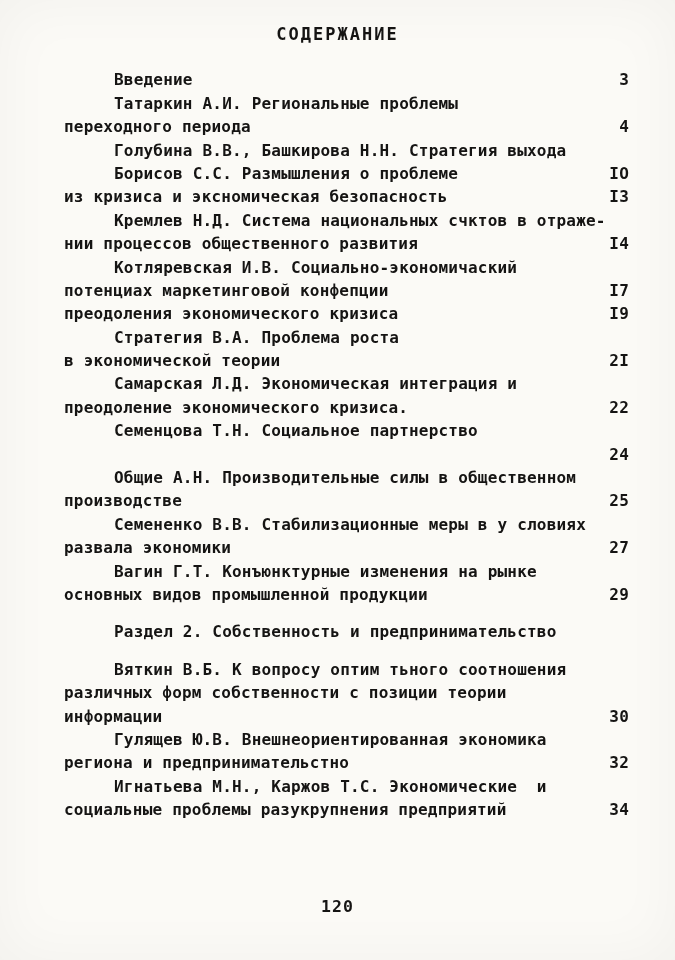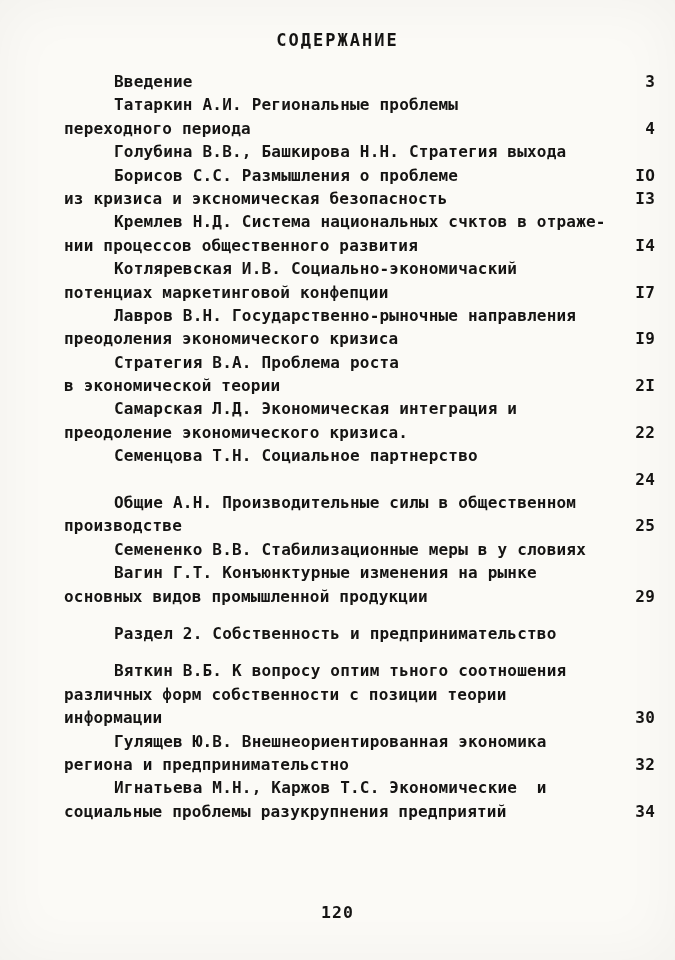--- a/index.html
+++ b/index.html
@@ -8,46 +8,46 @@
     width: 675px;
     height: 960px;
     background: #fbfaf6;
     color: #151413;
     font-family: "DejaVu Sans Mono", "Liberation Mono", monospace;
     font-weight: 700;
     overflow: hidden;
     box-shadow: inset 0 0 60px rgba(0,0,0,0.04);
   }
   .doc-title {
-    padding-top: 30px;
+    padding-top: 24px;
     text-align: center;
     font-size: 17px;
     letter-spacing: 2px;
   }
   .toc {
     margin-top: 22px;
   }
   .toc-row {
     display: flex;
-    align-items: flex-start;
+    align-items: flex-end;
     height: 23.4px;
     padding-left: 64px;
-    padding-right: 20px;
+    padding-right: 46px;
     font-size: 16px;
     letter-spacing: 0.2px;
     white-space: pre;
   }
   .toc-row.first .entry-text { padding-left: 50px; }
   .toc-row.gap { margin-top: 14px; }
   .entry-text { flex: 0 1 auto; overflow: hidden; }
   .entry-page { margin-left: auto; padding-left: 8px; }
   .page-footer {
     position: absolute;
     left: 0; right: 0;
-    bottom: 38px;
+    bottom: 44px;
     text-align: center;
     font-size: 16.5px;
     letter-spacing: 1px;
   }
 </style>
 </head>
 <body>
 
 <div class="page">
   <div class="doc-title">СОДЕРЖАНИЕ</div>
@@ -56,31 +56,31 @@
       <div class="toc-row first"><span class="entry-text">Введение</span><span class="entry-page">3</span></div>
       <div class="toc-row first"><span class="entry-text">Татаркин А.И. Региональные проблемы</span></div>
       <div class="toc-row cont"><span class="entry-text">переходного периода</span><span class="entry-page">4</span></div>
       <div class="toc-row first"><span class="entry-text">Голубина В.В., Башкирова Н.Н. Стратегия выхода</span></div>
       <div class="toc-row first"><span class="entry-text">Борисов С.С. Размышления о проблеме</span><span class="entry-page">IO</span></div>
       <div class="toc-row cont"><span class="entry-text">из кризиса и эксномическая безопасность</span><span class="entry-page">I3</span></div>
       <div class="toc-row first"><span class="entry-text">Кремлев Н.Д. Система национальных счктов в отраже-</span></div>
       <div class="toc-row cont"><span class="entry-text">нии процессов общественного развития</span><span class="entry-page">I4</span></div>
       <div class="toc-row first"><span class="entry-text">Котляревская И.В. Социально-экономичаский</span></div>
       <div class="toc-row cont"><span class="entry-text">потенциах маркетинговой конфепции</span><span class="entry-page">I7</span></div>
-      <div class="toc-row first"><span class="entry-text">Лавров В.Н. Государственно-рыночные направления</span></div>
       <div class="toc-row cont"><span class="entry-text">преодоления экономического кризиса</span><span class="entry-page">I9</span></div>
       <div class="toc-row first"><span class="entry-text">Стратегия В.А. Проблема роста</span></div>
       <div class="toc-row cont"><span class="entry-text">в экономической теории</span><span class="entry-page">2I</span></div>
       <div class="toc-row first"><span class="entry-text">Самарская Л.Д. Экономическая интеграция и</span></div>
       <div class="toc-row cont"><span class="entry-text">преодоление экономического кризиса.</span><span class="entry-page">22</span></div>
       <div class="toc-row first"><span class="entry-text">Семенцова Т.Н. Социальное партнерство</span></div>
       <div class="toc-row cont"><span class="entry-page">24</span></div>
       <div class="toc-row first"><span class="entry-text">Общие А.Н. Производительные силы в общественном</span></div>
       <div class="toc-row cont"><span class="entry-text">производстве</span><span class="entry-page">25</span></div>
       <div class="toc-row first"><span class="entry-text">Семененко В.В. Стабилизационные меры в у словиях</span></div>
+      <div class="toc-row cont"><span class="entry-text">развала экономики</span><span class="entry-page">27</span></div>
       <div class="toc-row first"><span class="entry-text">Вагин Г.Т. Конъюнктурные изменения на рынке</span></div>
       <div class="toc-row cont"><span class="entry-text">основных видов промышленной продукции</span><span class="entry-page">29</span></div>
       <div class="toc-row first gap"><span class="entry-text">Раздел 2. Собственность и предпринимательство</span></div>
       <div class="toc-row first gap"><span class="entry-text">Вяткин В.Б. К вопросу оптим тьного соотношения</span></div>
       <div class="toc-row cont"><span class="entry-text">различных форм собственности с позиции теории</span></div>
       <div class="toc-row cont"><span class="entry-text">информации</span><span class="entry-page">30</span></div>
       <div class="toc-row first"><span class="entry-text">Гулящев Ю.В. Внешнеориентированная экономика</span></div>
       <div class="toc-row cont"><span class="entry-text">региона и предпринимательстно</span><span class="entry-page">32</span></div>
       <div class="toc-row first"><span class="entry-text">Игнатьева М.Н., Каржов Т.С. Экономические  и</span></div>
       <div class="toc-row cont"><span class="entry-text">социальные проблемы разукрупнения предприятий</span><span class="entry-page">34</span></div>

